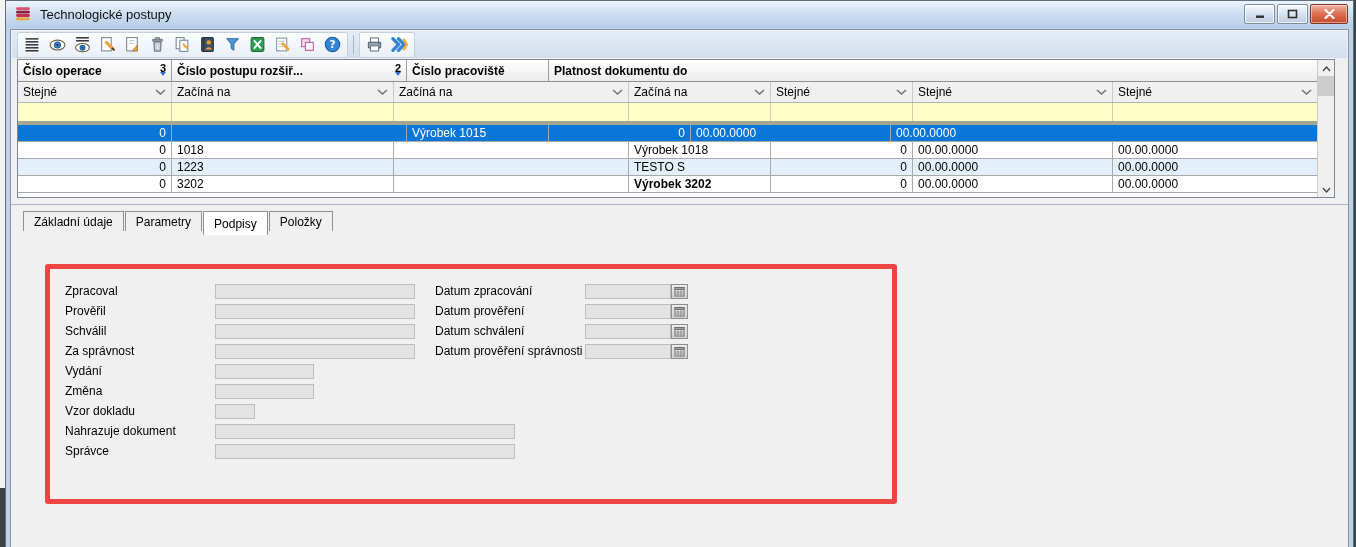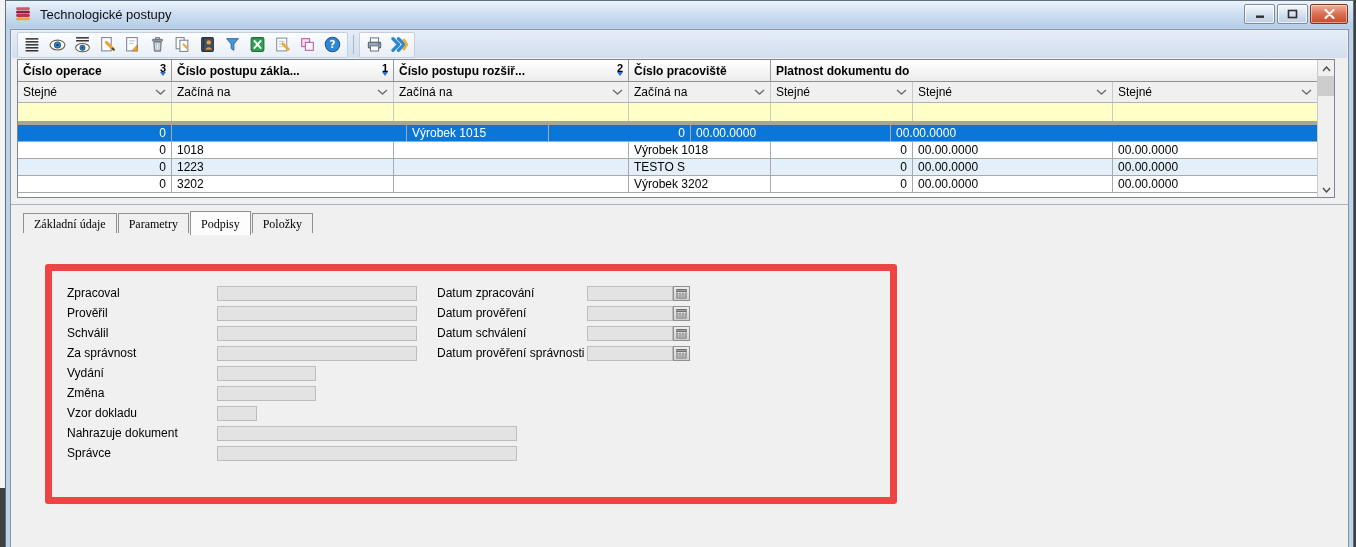--- a/index.html
+++ b/index.html
@@ -60,27 +60,27 @@
   .dcell:last-child{border-right:none;}
   .align-right{justify-content:flex-end;}
   .grid-rest{flex:1;background:#fff;}
   
   .vscroll{width:17px;flex:none;background:#f0f0f0;border-left:1px solid #cfcac2;display:flex;flex-direction:column;box-sizing:border-box;}
   .vs-btn{height:16px;flex:none;display:flex;align-items:center;justify-content:center;}
   .vs-thumb{height:20px;flex:none;background:#cdcdcd;}
   .vs-track{flex:1;}
   
   .bottom-panel{position:absolute;left:0;right:0;top:174px;bottom:0;background:#f0f0f0;border-top:1px solid #a9b4c2;}
-  .tabrow{position:absolute;left:12px;right:12px;top:6px;height:23px;display:flex;align-items:center;font-family:Liberation Serif, serif;}
+  .tabrow{position:absolute;left:12px;right:12px;top:6px;height:23px;display:flex;align-items:flex-start;}
   .tab{box-sizing:border-box;height:20px;padding:3px 10px 0;background:#f0f0f0;border:1px solid #8f8f8f;border-bottom:none;
        margin-right:1px;white-space:nowrap;}
   .tab.active{height:24px;padding-top:5px;background:#fdfdfd;position:relative;z-index:2;margin-bottom:-1px;}
   
   .groupbox{position:absolute;left:34px;top:59px;width:852px;height:240px;box-sizing:border-box;
-            border:7px solid #ef4444;border-radius:3px;}
+            border:5px solid #ef4444;border-radius:3px;}
   .flabel{position:absolute;height:15px;line-height:15px;white-space:nowrap;}
   .finput{position:absolute;height:15px;box-sizing:border-box;background:#e3e3e3;border:1px solid #bdbdbd;}
   .fdatebtn{position:absolute;width:17px;height:15px;box-sizing:border-box;border:1px solid #8f8f8f;
             background:linear-gradient(#ededed,#cfcfcf);display:flex;align-items:center;justify-content:center;}
   .fdatebtn svg{display:block;}
 </style>
 </head>
 <body>
 
 <div class="screen">
@@ -280,27 +280,20 @@
       <div class="grid">
         <div class="grid-main" id="gridMain">
             <div class="grid-hrow">
               <div class="hcell" style="width: 154px; flex: 0 0 auto;">
                 <span class="hlabel">Číslo operace</span>
                 <span class="sort-badge">
                   <span class="sort-num">3</span>
                   <span class="sort-arrow"></span>
                 </span>
               </div>
-              <div class="hcell" style="width: 222px; flex: 0 0 auto;">
-                <span class="hlabel">Číslo postupu zákla...</span>
-                <span class="sort-badge">
-                  <span class="sort-num">1</span>
-                  <span class="sort-arrow"></span>
-                </span>
-              </div>
               <div class="hcell" style="width: 235px; flex: 0 0 auto;">
                 <span class="hlabel">Číslo postupu rozšiř...</span>
                 <span class="sort-badge">
                   <span class="sort-num">2</span>
                   <span class="sort-arrow"></span>
                 </span>
               </div>
               <div class="hcell" style="width: 142px; flex: 0 0 auto;">
                 <span class="hlabel">Číslo pracoviště</span>
               </div>
@@ -399,21 +392,21 @@
               <div class="dcell" style="width: 235px; flex: 0 0 auto;"></div>
               <div class="dcell" style="width: 142px; flex: 0 0 auto;">TESTO S</div>
               <div class="dcell align-right" style="width: 142px; flex: 0 0 auto;">0</div>
               <div class="dcell" style="width: 200px; flex: 0 0 auto;">00.00.0000</div>
               <div class="dcell" style="flex: 1 1 0%;">00.00.0000</div>
             </div>
             <div class="grid-drow">
               <div class="dcell align-right" style="width: 154px; flex: 0 0 auto;">0</div>
               <div class="dcell" style="width: 222px; flex: 0 0 auto;">3202</div>
               <div class="dcell" style="width: 235px; flex: 0 0 auto;"></div>
-              <div class="dcell" style="width: 142px; flex: 0 0 auto;">Výrobek 3202</div>
+              <div class="dcell" style="width: 142px; flex: 0 0 auto; font-weight: bold;">Výrobek 3202</div>
               <div class="dcell align-right" style="width: 142px; flex: 0 0 auto;">0</div>
               <div class="dcell" style="width: 200px; flex: 0 0 auto;">00.00.0000</div>
               <div class="dcell" style="flex: 1 1 0%;">00.00.0000</div>
             </div>
             <div class="grid-rest"></div>
           </div>
         <div class="vscroll">
           <div class="vs-btn">
             <span><svg width="9" height="6" viewBox="0 0 9 6">
                   <polyline points="1,5 4.5,1 8,5" fill="none" stroke="#4a4a4a" stroke-width="1.4"></polyline>

